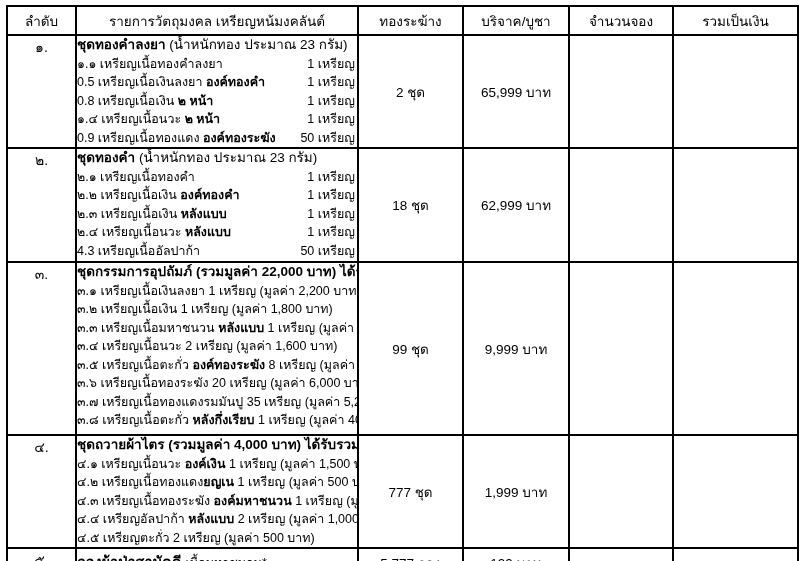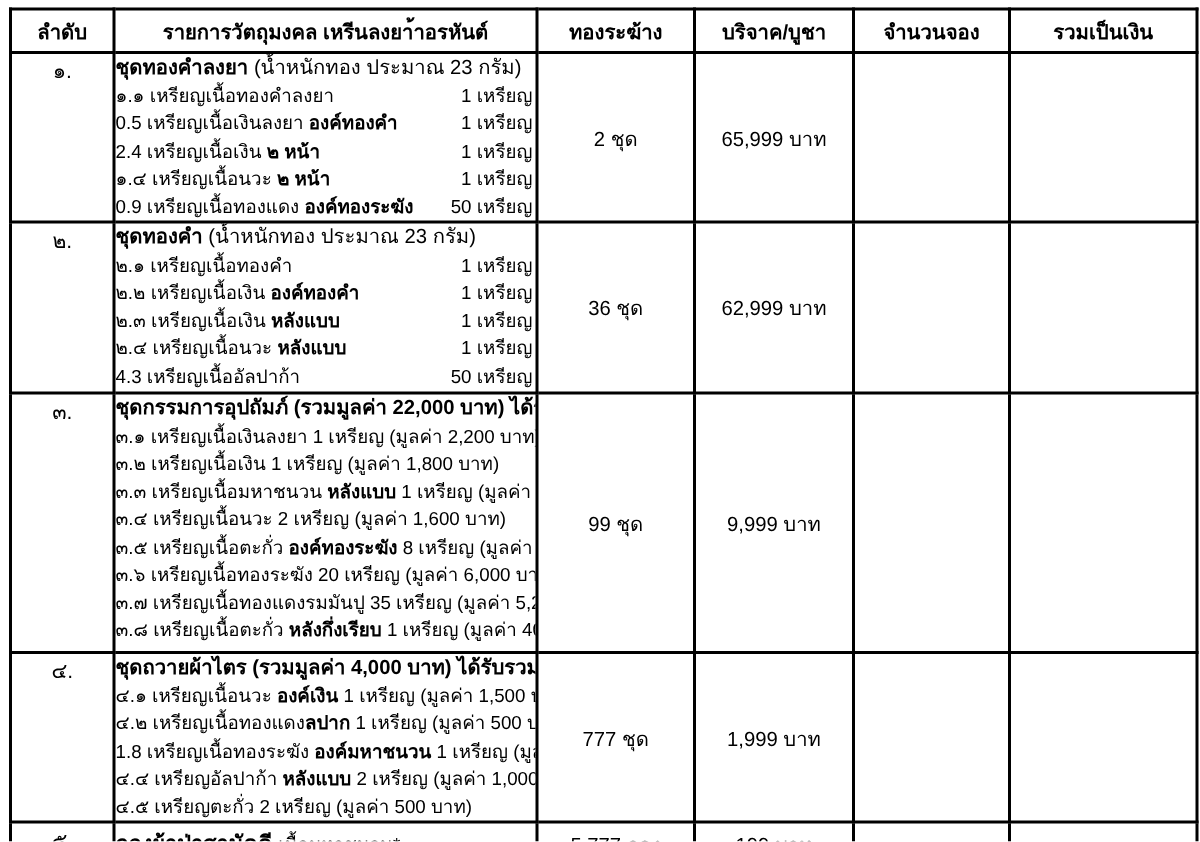--- a/index.html
+++ b/index.html
@@ -23,21 +23,21 @@
     margin: 5px 3px 0 6px;
   }
   .doc-table th, .doc-table td {
     border: 2px solid #000000;
     padding: 0;
     overflow: hidden;
   }
   .doc-table thead th {
     height: 25px;
     font-size: 13.5px;
-    font-weight: bold;
+    font-weight: normal;
     text-align: center;
     vertical-align: middle;
     padding: 1px 2px;
   }
   .cell-order {
     text-align: center;
     vertical-align: top;
     font-size: 14px;
     padding-top: 5px;
   }
@@ -88,42 +88,42 @@
       <col style="width:69px">
       <col style="width:282px">
       <col style="width:105px">
       <col style="width:106px">
       <col style="width:104px">
       <col style="width:125px">
     </colgroup>
     <thead>
       <tr>
         <th>ลำดับ</th>
-        <th>รายการวัตถุมงคล เหรีนลงยา้าอรหันต์</th>
+        <th>รายการวัตถุมงคล เหรียญหน้มงคลันต์</th>
         <th>ทองระฆ้าง</th>
         <th>บริจาค/บูชา</th>
         <th>จำนวนจอง</th>
         <th>รวมเป็นเงิน</th>
       </tr>
     </thead>
     <tbody>
         <tr>
           <td class="cell-order">๑.</td>
           <td class="cell-items">
             <div class="row-title"><span class="seg-b">ชุดทองคำลงยา </span><span class="seg-n">(น้ำหนักทอง ประมาณ 23 กรัม)</span></div>
             <div class="item-line">
               <span class="item-label"><span class="seg-n">๑.๑ เหรียญเนื้อทองคำลงยา</span></span>
               <span class="item-qty">1 เหรียญ</span>
             </div>
             <div class="item-line">
               <span class="item-label"><span class="seg-n">0.5 เหรียญเนื้อเงินลงยา </span><span class="seg-b">องค์ทองคำ</span></span>
               <span class="item-qty">1 เหรียญ</span>
             </div>
             <div class="item-line">
-              <span class="item-label"><span class="seg-n">2.4 เหรียญเนื้อเงิน </span><span class="seg-b">๒ หน้า</span></span>
+              <span class="item-label"><span class="seg-n">0.8 เหรียญเนื้อเงิน </span><span class="seg-b">๒ หน้า</span></span>
               <span class="item-qty">1 เหรียญ</span>
             </div>
             <div class="item-line">
               <span class="item-label"><span class="seg-n">๑.๔ เหรียญเนื้อนวะ </span><span class="seg-b">๒ หน้า</span></span>
               <span class="item-qty">1 เหรียญ</span>
             </div>
             <div class="item-line">
               <span class="item-label"><span class="seg-n">0.9 เหรียญเนื้อทองแดง </span><span class="seg-b">องค์ทองระฆัง</span></span>
               <span class="item-qty">50 เหรียญ</span>
             </div>
@@ -151,21 +151,21 @@
             </div>
             <div class="item-line">
               <span class="item-label"><span class="seg-n">๒.๔ เหรียญเนื้อนวะ </span><span class="seg-b">หลังแบบ</span></span>
               <span class="item-qty">1 เหรียญ</span>
             </div>
             <div class="item-line">
               <span class="item-label"><span class="seg-n">4.3 เหรียญเนื้ออัลปาก้า</span></span>
               <span class="item-qty">50 เหรียญ</span>
             </div>
           </td>
-          <td class="cell-made">36 ชุด</td>
+          <td class="cell-made">18 ชุด</td>
           <td class="cell-price">62,999 บาท</td>
           <td class="cell-reserved"></td>
           <td class="cell-total"></td>
         </tr>
         <tr>
           <td class="cell-order">๓.</td>
           <td class="cell-items">
             <div class="row-title"><span class="seg-b">ชุดกรรมการอุปถัมภ์ (รวมมูลค่า 22,000 บาท) ได้รับรวม 69 เหรียญ</span></div>
             <div class="item-line">
               <span class="item-label"><span class="seg-n">๓.๑ เหรียญเนื้อเงินลงยา 1 เหรียญ (มูลค่า 2,200 บาท)</span></span>
@@ -198,24 +198,24 @@
           <td class="cell-total"></td>
         </tr>
         <tr>
           <td class="cell-order">๔.</td>
           <td class="cell-items">
             <div class="row-title"><span class="seg-b">ชุดถวายผ้าไตร (รวมมูลค่า 4,000 บาท) ได้รับรวม 7 องค์</span></div>
             <div class="item-line">
               <span class="item-label"><span class="seg-n">๔.๑ เหรียญเนื้อนวะ </span><span class="seg-b">องค์เงิน</span><span class="seg-n"> 1 เหรียญ (มูลค่า 1,500 บาท)</span></span>
             </div>
             <div class="item-line">
-              <span class="item-label"><span class="seg-n">๔.๒ เหรียญเนื้อทองแดง</span><span class="seg-b">ลปาก</span><span class="seg-n"> 1 เหรียญ (มูลค่า 500 บาท)</span></span>
-            </div>
-            <div class="item-line">
-              <span class="item-label"><span class="seg-n">1.8 เหรียญเนื้อทองระฆัง </span><span class="seg-b">องค์มหาชนวน</span><span class="seg-n"> 1 เหรียญ (มูลค่า 500 บาท)</span></span>
+              <span class="item-label"><span class="seg-n">๔.๒ เหรียญเนื้อทองแดง</span><span class="seg-b">ยญเน</span><span class="seg-n"> 1 เหรียญ (มูลค่า 500 บาท)</span></span>
+            </div>
+            <div class="item-line">
+              <span class="item-label"><span class="seg-n">๔.๓ เหรียญเนื้อทองระฆัง </span><span class="seg-b">องค์มหาชนวน</span><span class="seg-n"> 1 เหรียญ (มูลค่า 500 บาท)</span></span>
             </div>
             <div class="item-line">
               <span class="item-label"><span class="seg-n">๔.๔ เหรียญอัลปาก้า </span><span class="seg-b">หลังแบบ</span><span class="seg-n"> 2 เหรียญ (มูลค่า 1,000 บาท)</span></span>
             </div>
             <div class="item-line">
               <span class="item-label"><span class="seg-n">๔.๕ เหรียญตะกั่ว 2 เหรียญ (มูลค่า 500 บาท)</span></span>
             </div>
           </td>
           <td class="cell-made">777 ชุด</td>
           <td class="cell-price">1,999 บาท</td>

